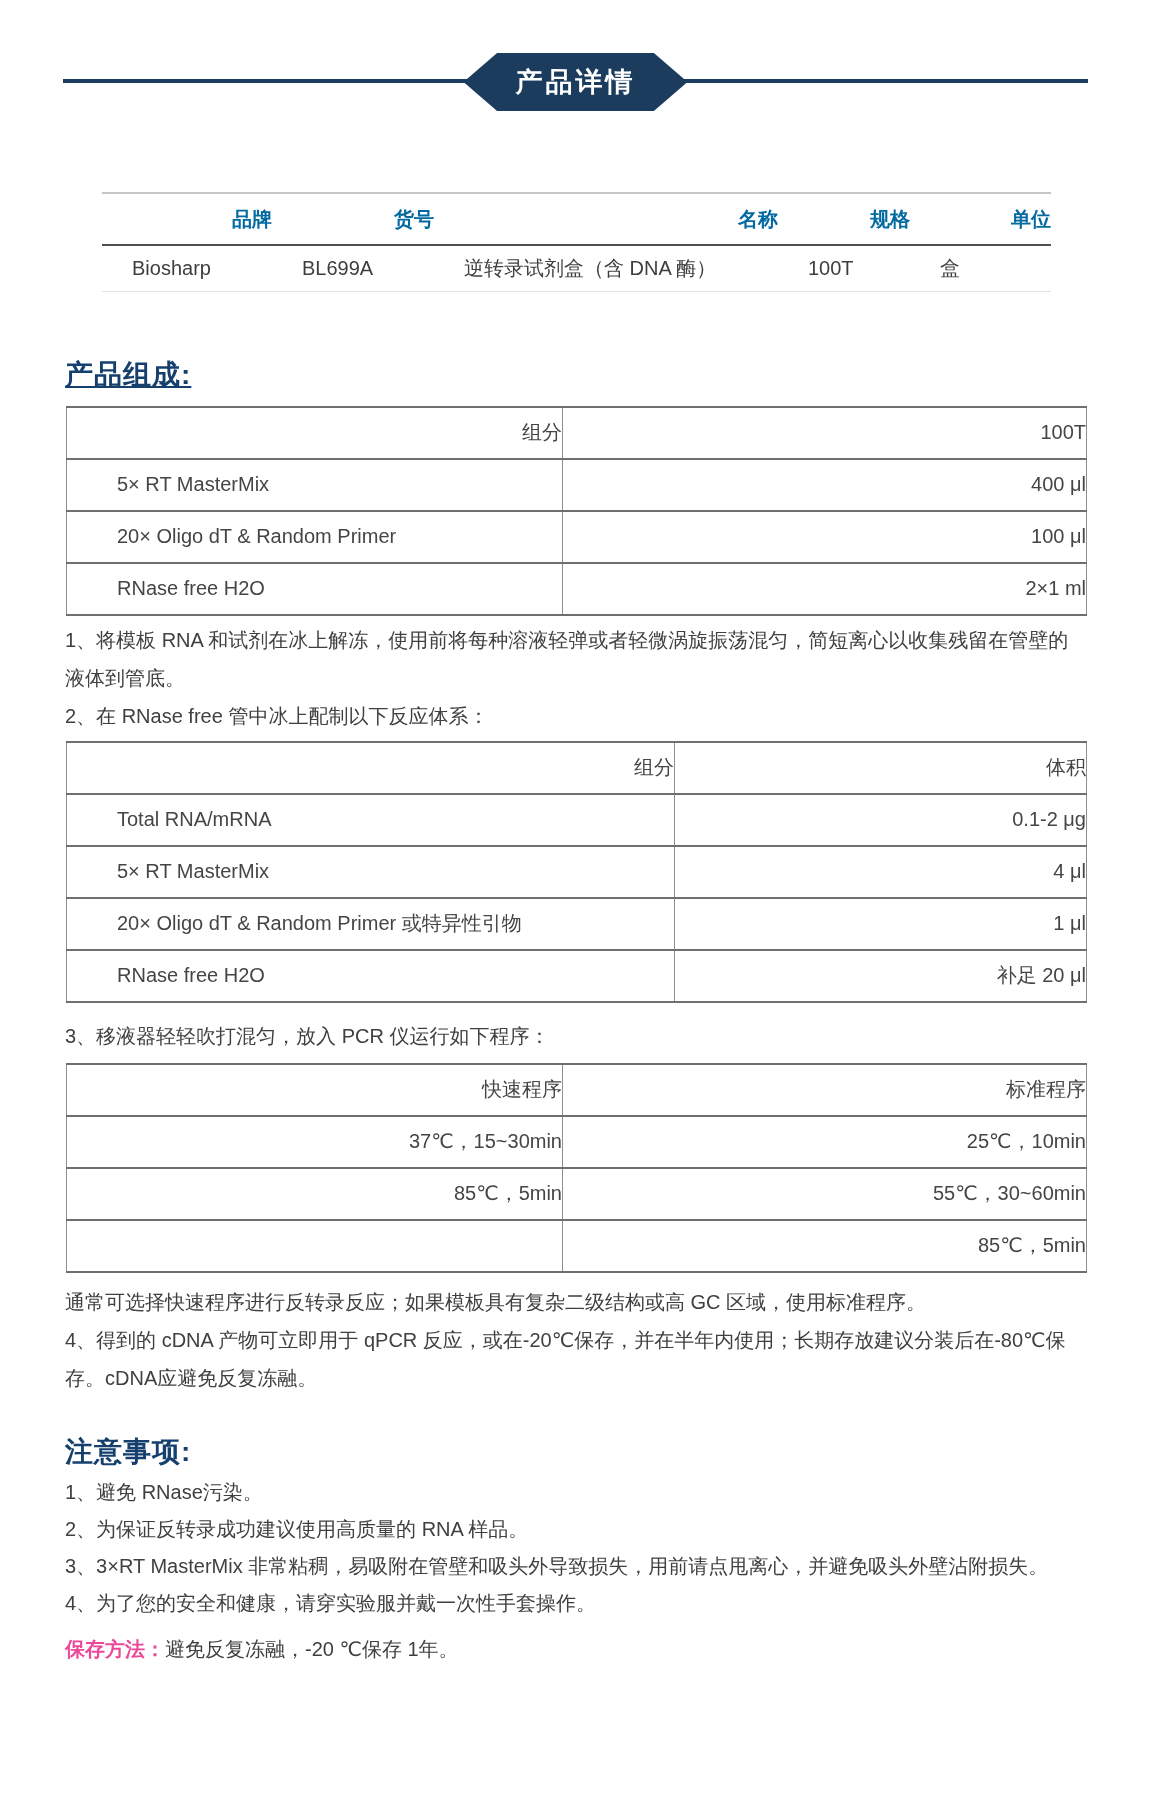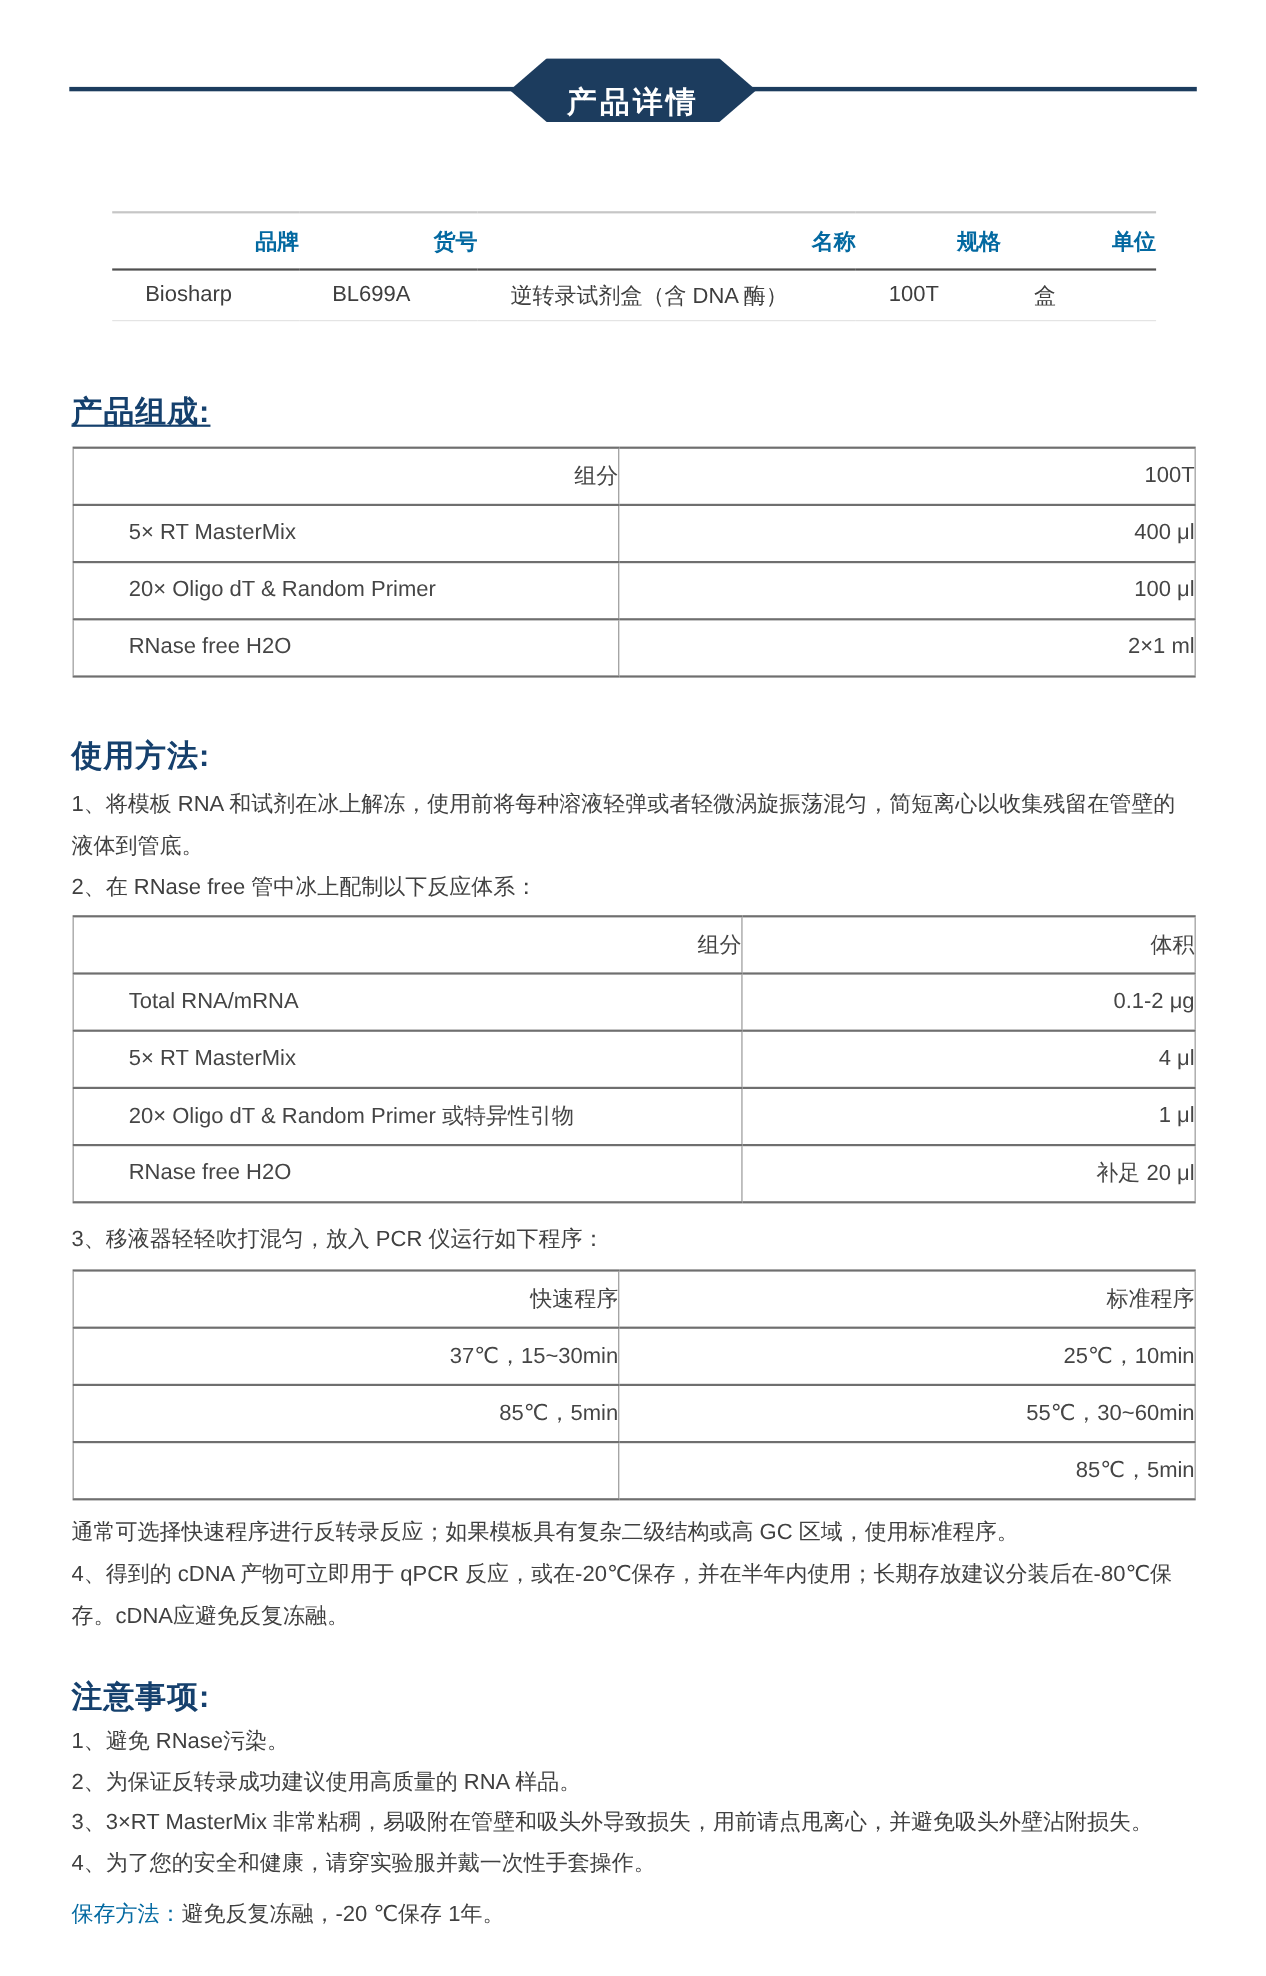--- a/index.html
+++ b/index.html
@@ -17,21 +17,21 @@
   
   .banner { position: relative; height: 58px; margin: 53px 63px 0 63px; }
   .banner-line {
     position: absolute; left: 0; right: 0; top: 26px; height: 4px;
     background: #1c3c5e;
   }
   .banner-badge {
     position: absolute; left: 50%; top: 0; transform: translateX(-50%);
     width: 224px; height: 58px; background: #1c3c5e;
     clip-path: polygon(15% 0%, 85% 0%, 100% 50%, 85% 100%, 15% 100%, 0% 50%);
-    display: flex; align-items: flex-end; justify-content: center;
+    display: flex; align-items: center; justify-content: center;
   }
   .banner-badge span {
     color: #ffffff; font-size: 27px; font-weight: 700; letter-spacing: 3px;
   }
 
   
   .spec-table {
     border-collapse: collapse; table-layout: fixed;
     width: 949px; margin: 81px 0 0 102px;
   }
@@ -77,21 +77,21 @@
   .body-text {
     margin: 0 63px 0 65px; font-size: 20px; line-height: 38px; color: #404040;
   }
   .step-first { margin-top: 5px; }
   .step3 { margin-top: 14px; }
   .after-table { margin-top: 10px; }
   .notes-item { margin: 0 63px 0 65px; font-size: 20px; line-height: 37px; color: #404040; }
   .notes-block { margin-top: 2px; }
 
   .storage { margin: 8px 63px 0 65px; font-size: 20px; line-height: 38px; color: #404040; }
-  .storage-label { color: #0369a1; font-weight: 400; }
+  .storage-label { color: #ec4899; font-weight: 700; }
 </style>
 </head>
 <body>
 
 <div class="page">
 
   <div class="banner">
     <div class="banner-line"></div>
     <div class="banner-badge">
       <span>产品详情</span>
@@ -146,21 +146,20 @@
         <td class="l">20× Oligo dT &amp; Random Primer</td>
         <td class="c">100 μl</td>
       </tr>
       <tr>
         <td class="l">RNase free H2O</td>
         <td class="c">2×1 ml</td>
       </tr>
     </tbody>
   </table>
 
-  <h2 class="sec-heading h-usage">使用方法:</h2>
 
   <p class="body-text step-first">1、将模板 RNA 和试剂在冰上解冻，使用前将每种溶液轻弹或者轻微涡旋振荡混匀，简短离心以收集残留在管壁的液体到管底。</p>
   <p class="body-text">2、在 RNase free 管中冰上配制以下反应体系：</p>
 
   <table class="grid-table t3">
     <colgroup>
         <col style="width:608px">
         <col style="width:412px">
       </colgroup>
     <tbody>

